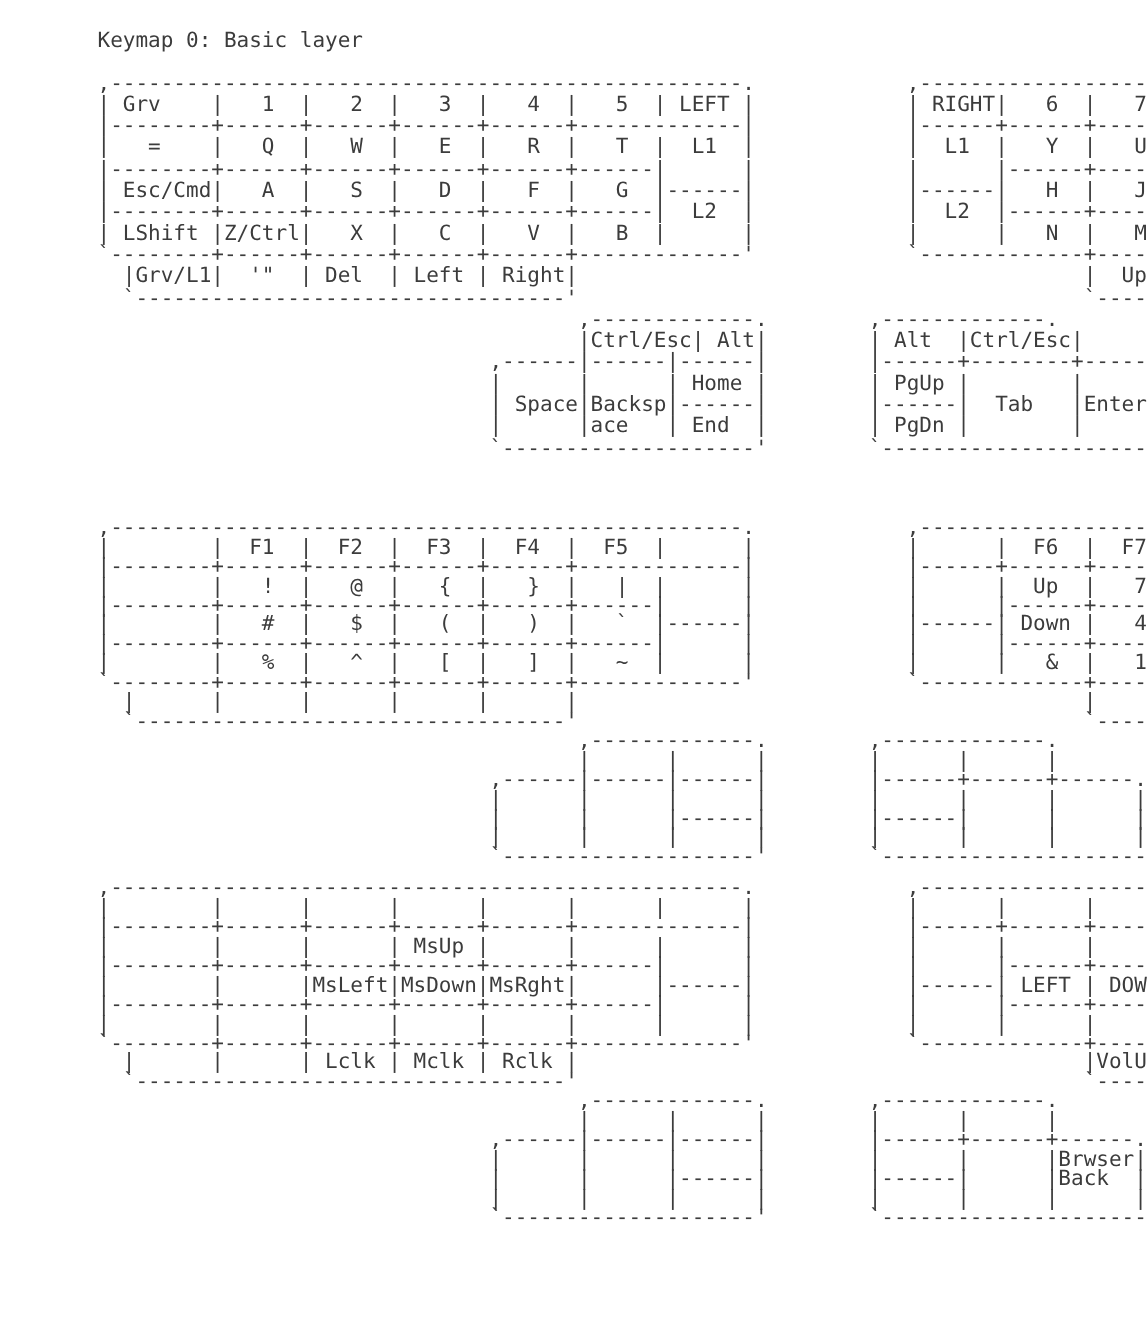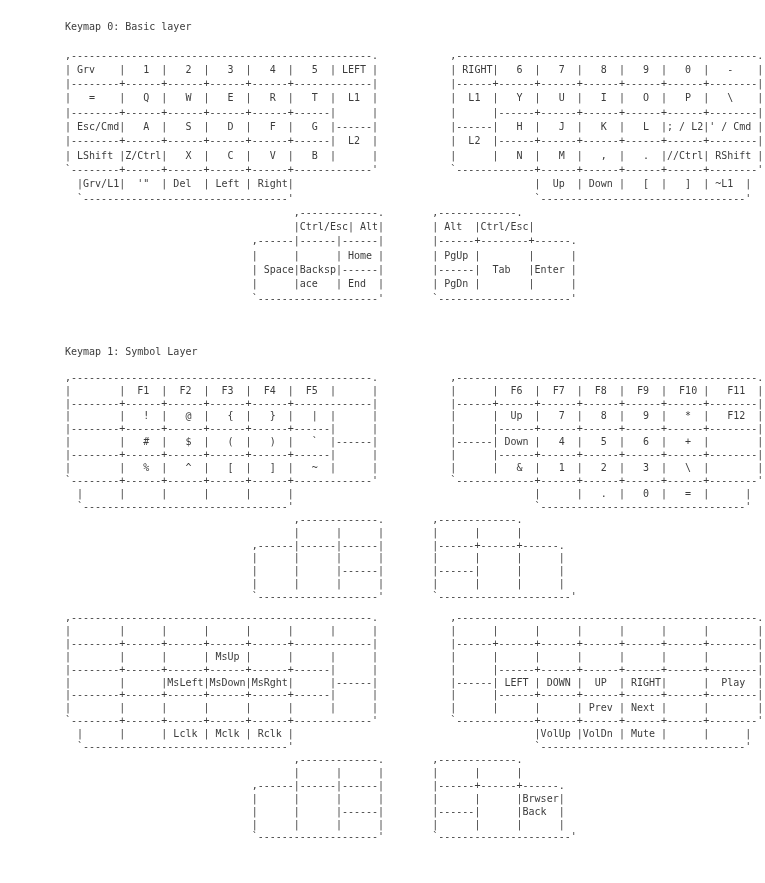--- a/index.html
+++ b/index.html
@@ -9,21 +9,21 @@
     height: 883px;
     overflow: hidden;
     font-family: "DejaVu Sans Mono", monospace;
   }
   .page {
     padding: 20px 0 0 25px;
     color: #3c3c3c;
   }
   pre {
     font-family: "DejaVu Sans Mono", monospace;
-    font-size: 10px;
+    font-size: 14px;
     white-space: pre;
     color: #3c3c3c;
     padding-left: 40px;
   }
   .keymap-section.s0 pre { line-height: 14.3px; }
   .keymap-section.s1 pre,
   .keymap-section.s2 pre { line-height: 12.9px; }
   .keymap-section.s0 { margin-bottom: 40px; }
   .keymap-section.s1 { margin-bottom: 8px; }
   .keymap-section.s0 .keymap-title { margin-bottom: 14.3px; }
@@ -51,21 +51,20 @@
                                       ,-------------.        ,-------------.
                                       |Ctrl/Esc| Alt|        | Alt  |Ctrl/Esc|
                                ,------|------|------|        |------+--------+------.
                                |      |      | Home |        | PgUp |        |      |
                                | Space|Backsp|------|        |------|  Tab   |Enter |
                                |      |ace   | End  |        | PgDn |        |      |
                                `--------------------'        `----------------------'</pre>
   </section>
 
   <section class="keymap-section s1">
-    <pre class="keymap-title">Keymap 1: Symbol Layer</pre>
     <pre class="keymap-art">,--------------------------------------------------.            ,--------------------------------------------------.
 |        |  F1  |  F2  |  F3  |  F4  |  F5  |      |            |      |  F6  |  F7  |  F8  |  F9  |  F10 |   F11  |
 |--------+------+------+------+------+-------------|            |------+------+------+------+------+------+--------|
 |        |   !  |   @  |   {  |   }  |   |  |      |            |      |  Up  |   7  |   8  |   9  |   *  |   F12  |
 |--------+------+------+------+------+------|      |            |      |------+------+------+------+------+--------|
 |        |   #  |   $  |   (  |   )  |   `  |------|            |------| Down |   4  |   5  |   6  |   +  |        |
 |--------+------+------+------+------+------|      |            |      |------+------+------+------+------+--------|
 |        |   %  |   ^  |   [  |   ]  |   ~  |      |            |      |   &amp;  |   1  |   2  |   3  |   \  |        |
 `--------+------+------+------+------+-------------'            `-------------+------+------+------+------+--------'
   |      |      |      |      |      |                                        |      |   .  |   0  |   =  |      |

